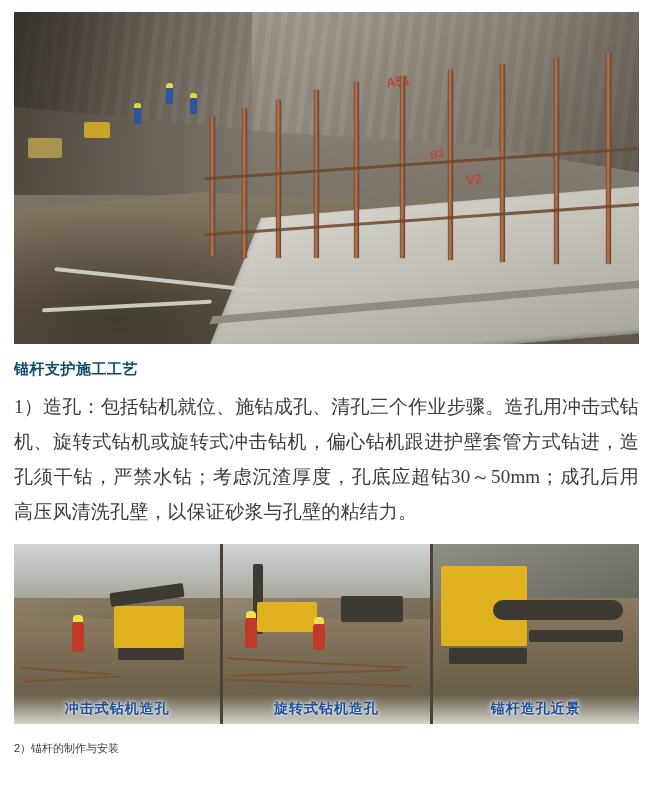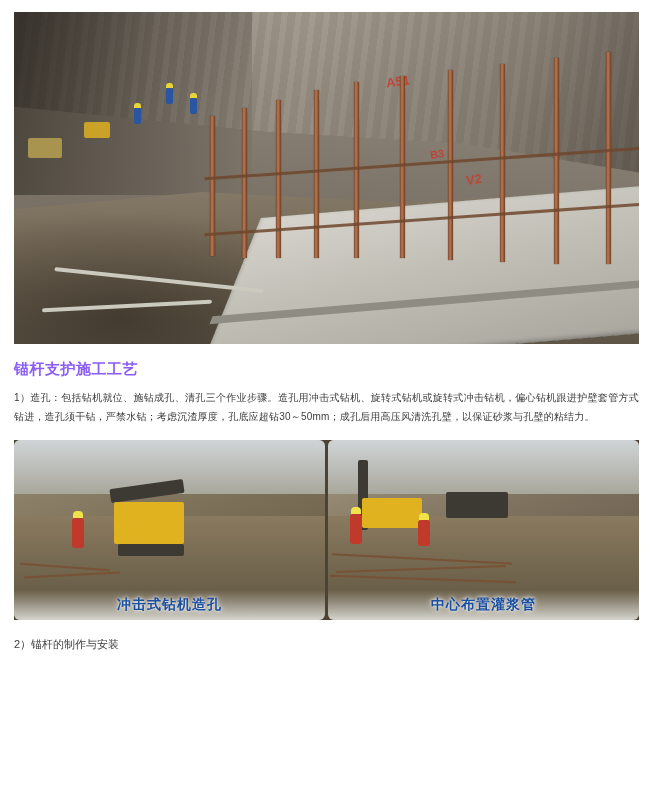--- a/index.html
+++ b/index.html
@@ -117,31 +117,32 @@
     color: rgba(200,60,45,.85);
     font-size: 13px;
     font-weight: bold;
     transform: rotate(-8deg);
   }
 
   
   h2.section-title {
     font-size: 15px;
     font-weight: bold;
-    color: #8b5cf6;
+    color: #0c4a6e;
     margin: 16px 0 10px 0;
     letter-spacing: .5px;
   }
   p.para {
-    font-size: 10px;
+    font-size: 19px;
     line-height: 1.85;
     color: #3b3b3b;
     margin: 0 0 6px 0;
     text-align: justify;
     letter-spacing: .2px;
+    font-family: Liberation Serif, serif;
   }
   p.step-title {
     font-size: 11px;
     line-height: 1.85;
     color: #3b3b3b;
     margin: 14px 0 4px 0;
   }
 
   
   .strip {
@@ -150,21 +151,20 @@
     display: flex;
     gap: 3px;
     margin-top: 14px;
     overflow: hidden;
     background: #4b4336;
   }
   .strip .cell {
     position: relative;
     flex: 1;
     overflow: hidden;
-    border-radius: 6px;
   }
   .cell-1 { background: linear-gradient(160deg, #9a8c74 0%, #7e7159 45%, #5f563f 100%); }
   .cell-2 { background: linear-gradient(160deg, #a89a82 0%, #7f7360 45%, #5b523f 100%); }
   .cell-3 { background: linear-gradient(160deg, #8e8d86 0%, #6f6e66 45%, #4d4c45 100%); }
   .cell .sky2 {
     position: absolute; top: 0; left: 0; width: 100%; height: 30%;
     background: linear-gradient(180deg, #cfd4d6, #a9a79c);
   }
   .cell .dirt {
     position: absolute; bottom: 0; left: 0; width: 100%; height: 58%;
@@ -279,22 +279,31 @@
         <div class="dirt"></div>
         <div class="rigdark" style="left:30px; top:20px; width:10px; height:70px;"></div>
         <div class="rig" style="left:34px; top:58px; width:60px; height:30px;"></div>
         <div class="rigdark" style="left:118px; top:52px; width:62px; height:26px;"></div>
         <div class="red-worker" style="left:22px; top:74px;"></div>
         <div class="red-worker" style="left:90px; top:80px; height:26px;"></div>
         <div class="rebar" style="left:4px; top:118px; width:180px; transform:rotate(3deg);"></div>
         <div class="rebar" style="left:8px; top:128px; width:170px; transform:rotate(-2deg);"></div>
         <div class="rebar" style="left:2px; top:138px; width:186px; transform:rotate(2deg);"></div>
         <div class="capbar"></div>
-        <div class="caption">中心布置灌浆管</div>
+        <div class="caption">旋转式钻机造孔</div>
       </div>
 
+      <div class="cell cell-3">
+        <div class="dirt" style="height:70%;"></div>
+        <div class="rig" style="left:8px; top:22px; width:86px; height:80px;"></div>
+        <div class="rigdark" style="left:60px; top:56px; width:130px; height:20px; border-radius:10px;"></div>
+        <div class="rigdark" style="left:96px; top:86px; width:94px; height:12px;"></div>
+        <div class="rigdark" style="left:16px; top:104px; width:78px; height:16px;"></div>
+        <div class="capbar"></div>
+        <div class="caption">锚杆造孔近景</div>
+      </div>
 
     </div>
 
     <p class="step-title">2）锚杆的制作与安装</p>
 
   </div>
 </div>
 
 </body></html>

